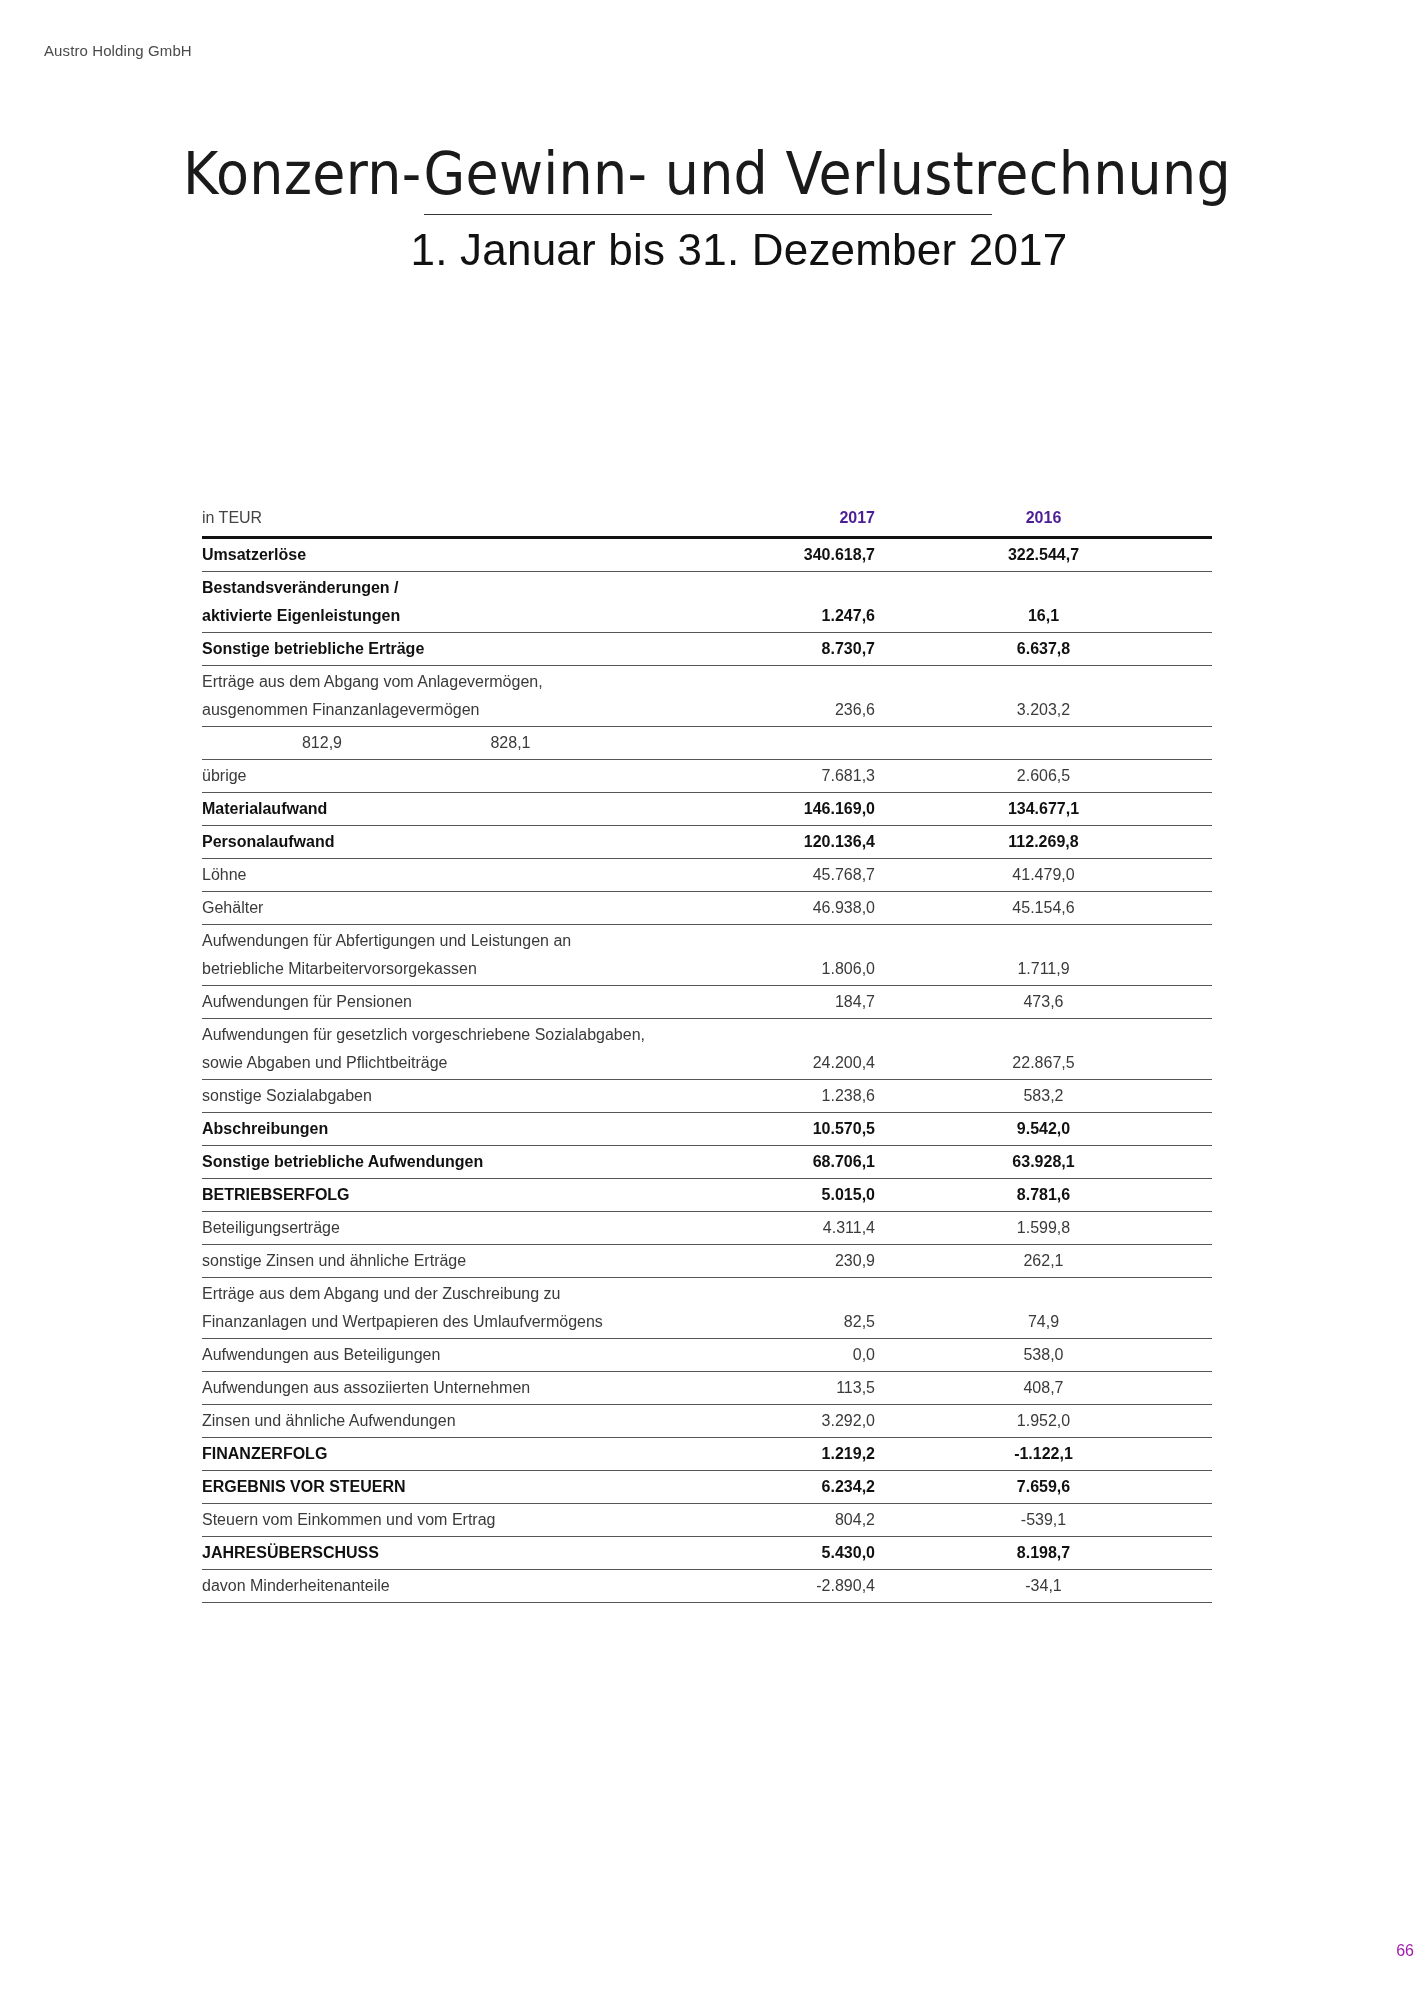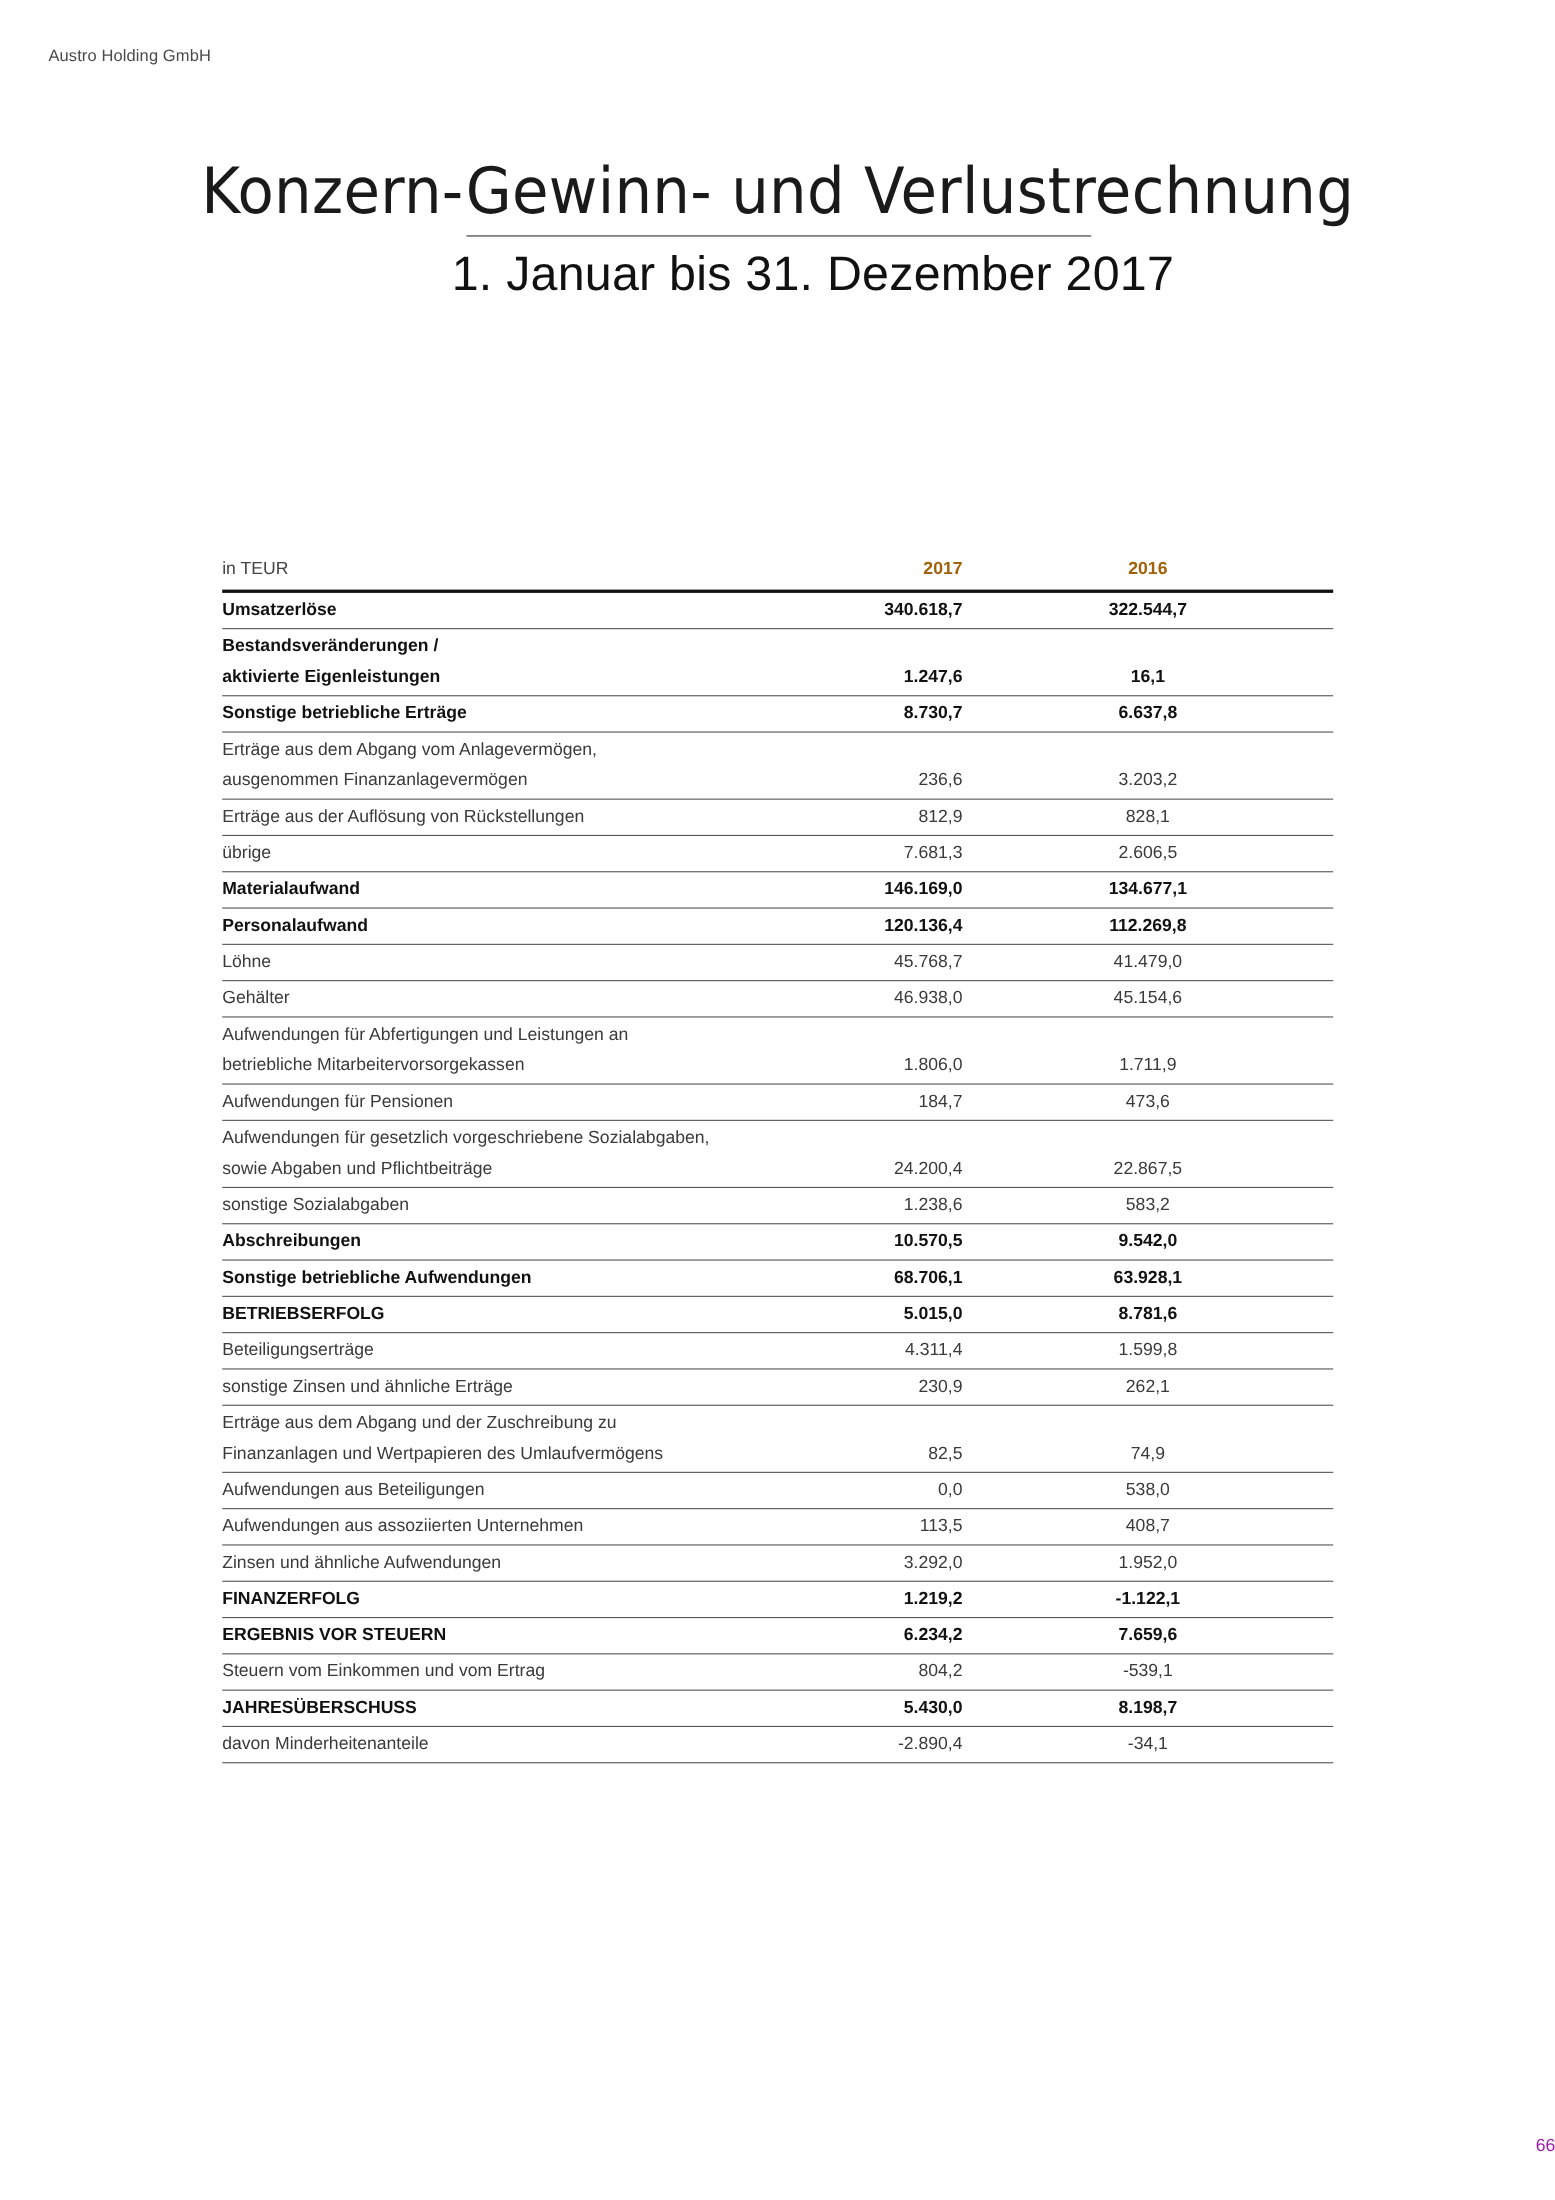--- a/index.html
+++ b/index.html
@@ -37,21 +37,21 @@
       border-bottom: 1.5px solid #555;
       font-size: 16px; line-height: 28px; color: #3a3a3a;
       padding: 2px 0 2px 0;
       box-sizing: border-box;
     }
     .row.header { border-bottom: 3px solid #111; padding-bottom: 4px; }
     .row.bold { font-weight: bold; color: #111; }
     .row .label { flex: 1; padding-right: 10px; }
     .row .v2017 { width: 140px; text-align: right; }
     .row .v2016 { width: 337px; text-align: center; }
-    .row.header .v2017, .row.header .v2016 { font-weight: bold; color: #a16207; }
+    .row.header .v2017, .row.header .v2016 { font-weight: bold; color: #4c1d95; }
     .row.header .label { color: #444; font-weight: normal; }
     .label .line { display: block; }
     .page-num {
       position: absolute; left: 0; width: 1414px; top: 1942px;
       text-align: right; font-size: 16px; color: #a21caf;
     }
   </style>
 </head>
 <body>
 
@@ -92,23 +92,20 @@
       </div>
       <div class="row">
         <span class="label">
           <span class="line">Erträge aus dem Abgang vom Anlagevermögen,</span>
           <span class="line">ausgenommen Finanzanlagevermögen</span>
         </span>
         <span class="v2017">236,6</span>
         <span class="v2016">3.203,2</span>
       </div>
       <div class="row">
-        <span class="label">
-          <span class="line">Erträge aus der Auflösung von Rückstellungen</span>
-        </span>
         <span class="v2017">812,9</span>
         <span class="v2016">828,1</span>
       </div>
       <div class="row">
         <span class="label">
           <span class="line">übrige</span>
         </span>
         <span class="v2017">7.681,3</span>
         <span class="v2016">2.606,5</span>
       </div>

